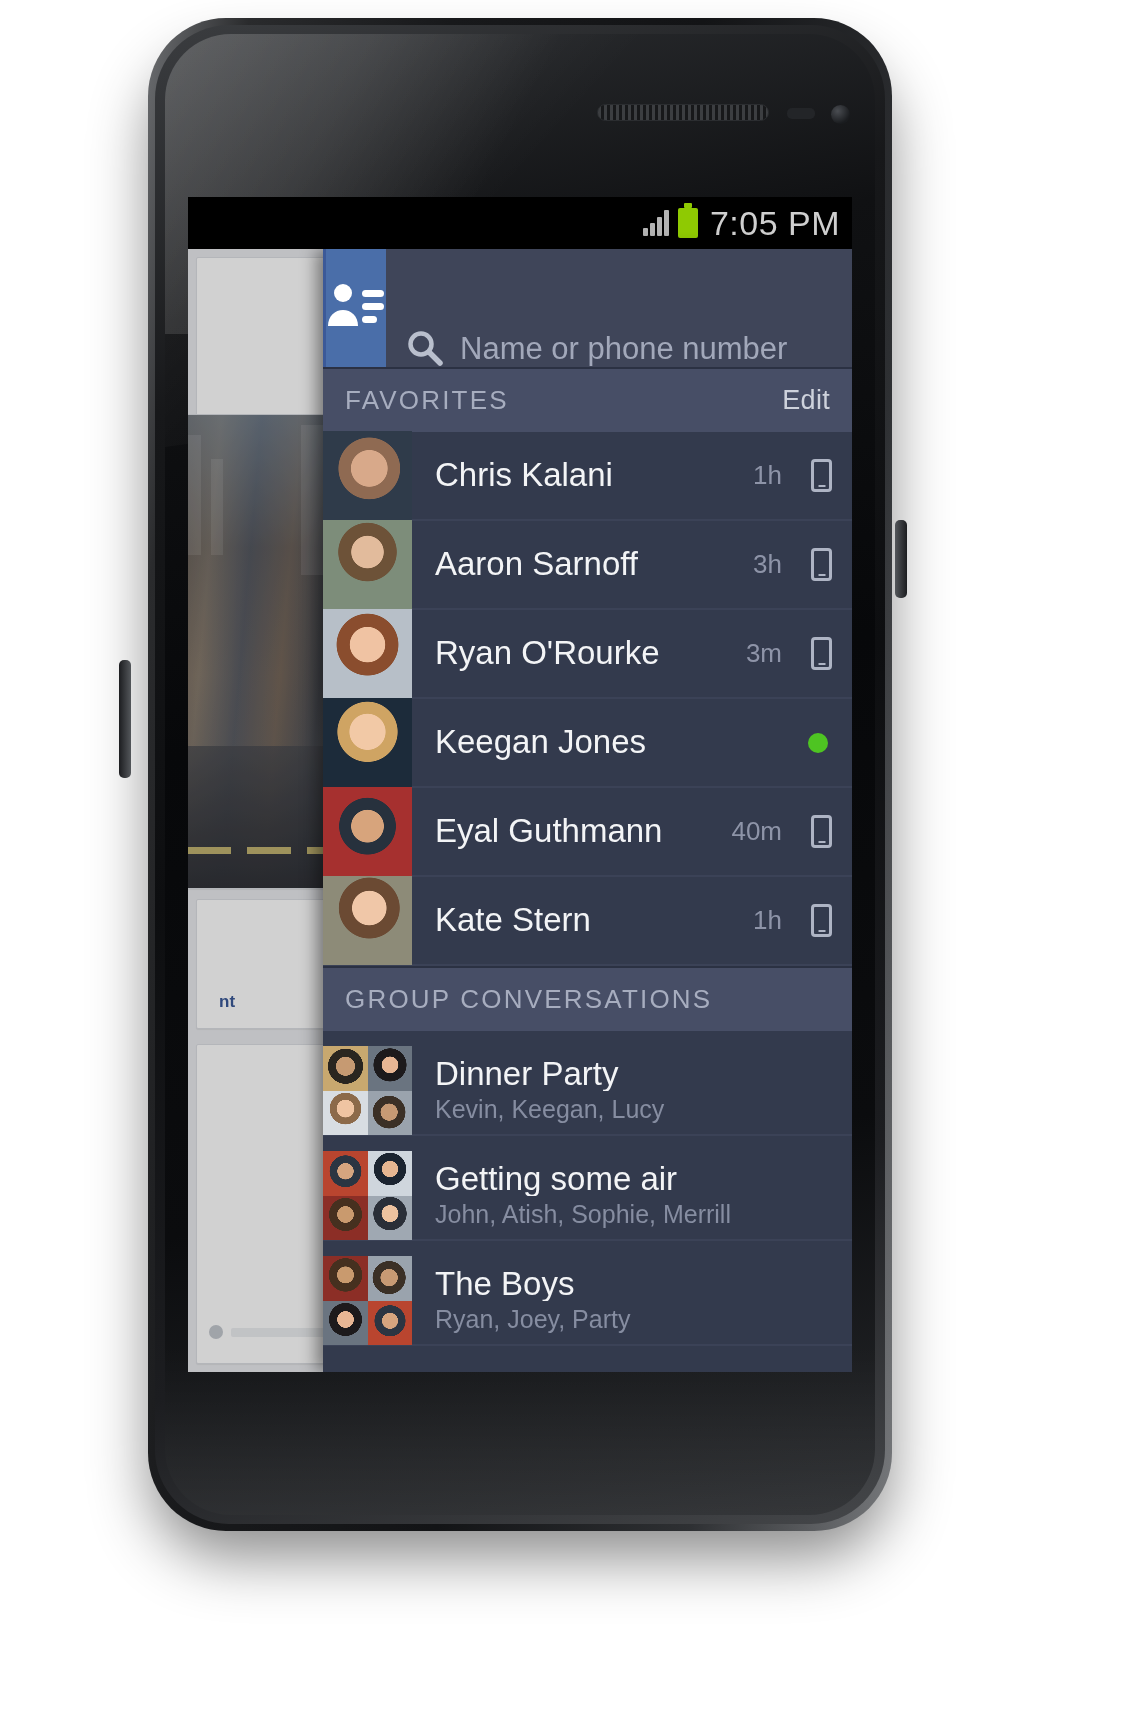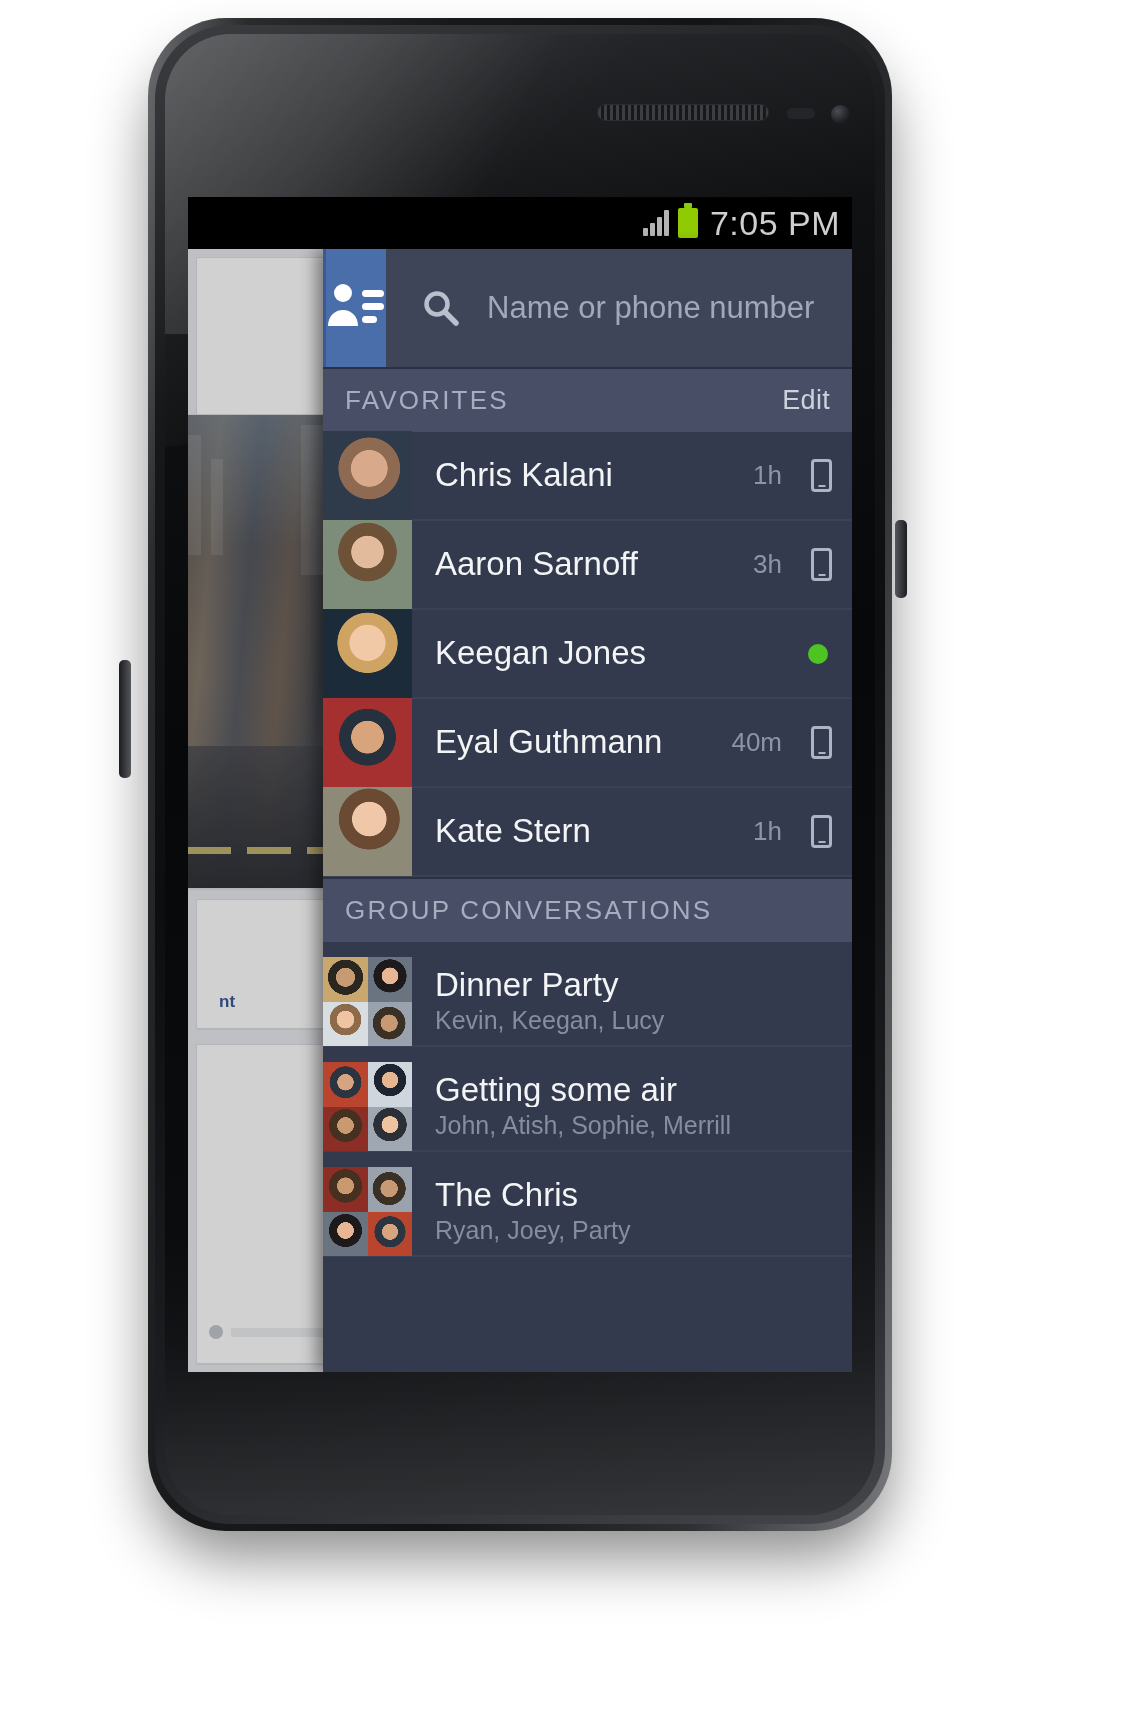--- a/index.html
+++ b/index.html
@@ -125,21 +125,21 @@
     overflow:hidden;
   }
 
   
   .topbar{ display:flex; height:118px; background:#3f4559; align-items:stretch; }
   .contacts-btn{
     width:133px; background:#4a6ea9; display:flex; align-items:center; justify-content:center;
     border-left:3px solid #3b5998;
   }
   .contacts-btn svg{ width:60px; height:52px; }
-  .searchwrap{ flex:1; display:flex; align-items:center; padding-left:36px; gap:27px; position:relative; }
+  .searchwrap{ flex:1; display:flex; align-items:flex-end; padding-left:20px; gap:16px; position:relative; }
   .searchwrap:after{
     content:""; position:absolute; right:0; top:22px; bottom:22px; width:2px; background:#525a72;
   }
   .search-icon svg{ width:38px; height:38px; display:block; }
   .search-input{
     flex:1; background:transparent; border:0; outline:none;
     color:#aab0c0; font-size:31px; font-family:"Liberation Sans", sans-serif;
   }
   .search-input::placeholder{ color:#a2a8ba; }
 
@@ -317,20 +317,32 @@
           </div>
         <div class="rowmain">
             <div class="rowname">Aaron Sarnoff</div>
           </div>
         <div class="rowright">
           <span class="ts">3h</span>
           <span class="phone-ico"></span>
         </div>
       </div>
 
+      <div class="row">
+        <div class="avatar">
+            <div class="face f4"></div>
+          </div>
+        <div class="rowmain">
+            <div class="rowname">Ryan O'Rourke</div>
+          </div>
+        <div class="rowright">
+          <span class="ts">3m</span>
+          <span class="phone-ico"></span>
+        </div>
+      </div>
 
       <div class="row">
         <div class="avatar">
             <div class="face f5"></div>
           </div>
         <div class="rowmain">
             <div class="rowname">Keegan Jones</div>
           </div>
         <div class="rowright">
           <span class="ts"></span>
@@ -408,20 +420,20 @@
           <div class="half">
               <div class="q g7"></div>
               <div class="q g4"></div>
             </div>
           <div class="half">
               <div class="q g2"></div>
               <div class="q g5"></div>
             </div>
         </div>
         <div class="rowmain">
-          <div class="rowname">The Chris</div>
+          <div class="rowname">The Boys</div>
           <div class="rowsub">Ryan, Joey, Party</div>
         </div>
       </div>
 
     </div>
   </div>
 </div>
 
 </body></html>

